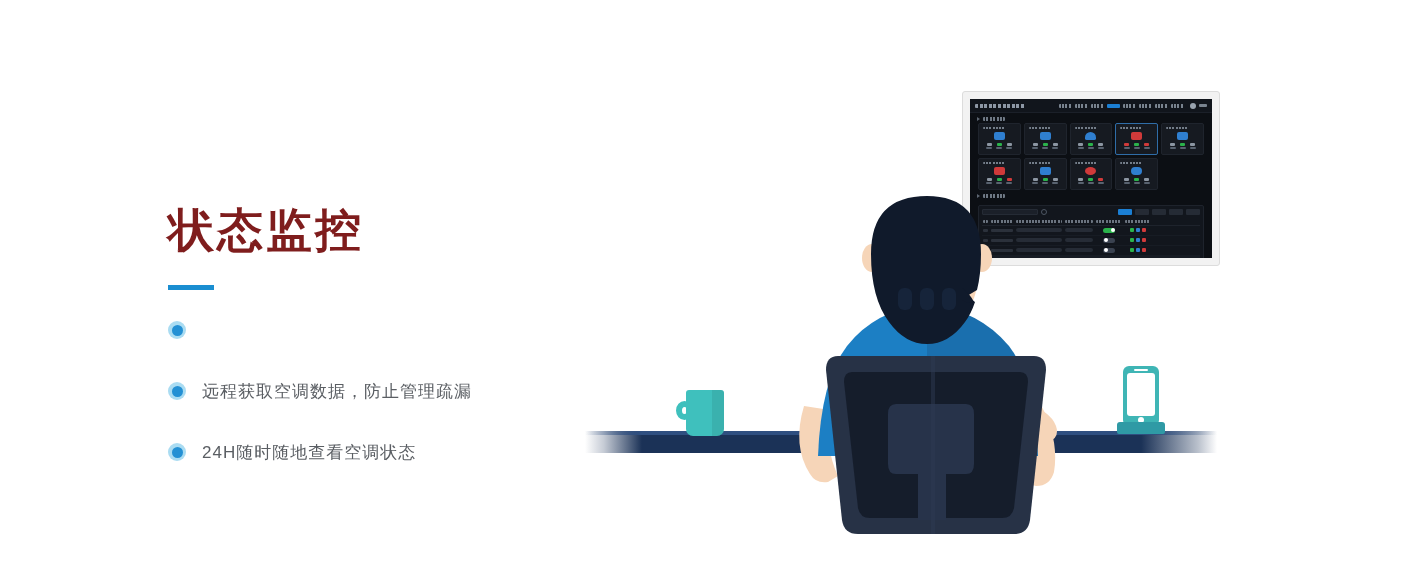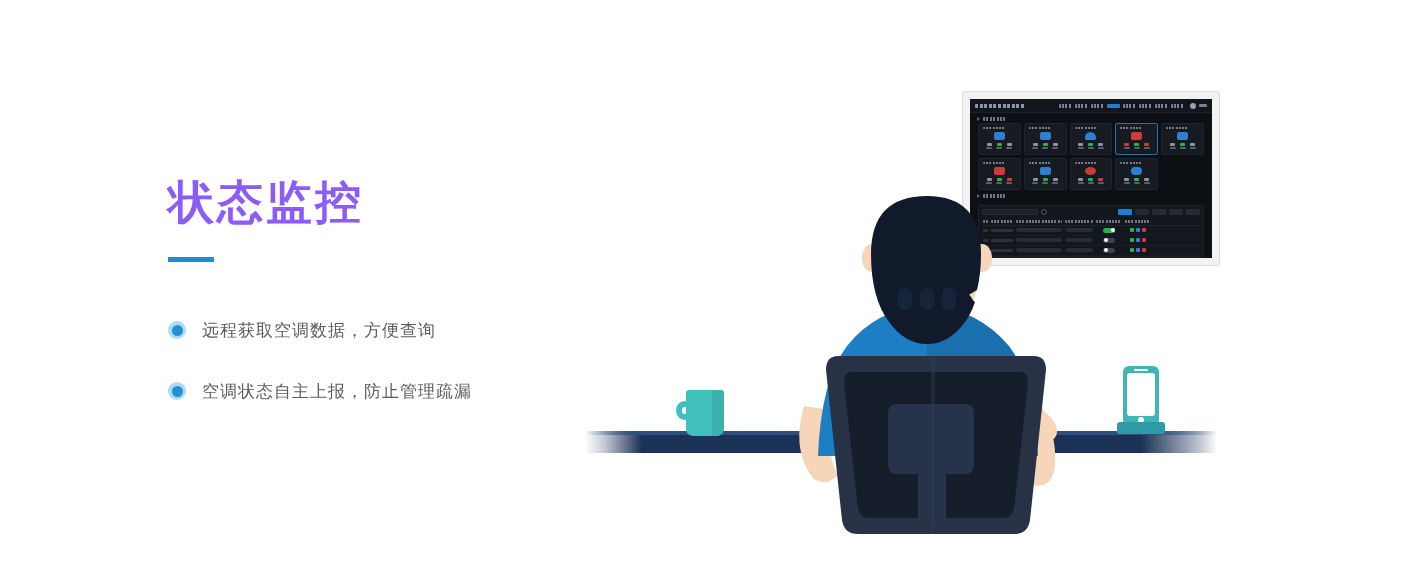--- a/index.html
+++ b/index.html
@@ -7,22 +7,22 @@
     width:1401px; height:584px;
     background:#ffffff;
     font-family:"Liberation Sans","DejaVu Sans",sans-serif;
     overflow:hidden;
   }
   .stage { position:relative; width:1401px; height:584px; background:#fff; }
 
   
   .text-block { position:absolute; left:168px; top:176px; width:420px; }
   .page-title {
-    font-size:46px; font-weight:bold; color:#8b5cf6;
-    letter-spacing:3px; line-height:1.15;
+    font-size:46px; font-weight:bold; color:#7f1d1d;
+    letter-spacing:3px; line-height:1.15;margin-top:28px;
   }
   .title-rule {
     width:46px; height:5px; background:#1a8ed1;
     margin-top:28px;
   }
   .bullet-list { position:absolute; left:168px; top:316px; width:520px; }
   .bullet-row {
     display:flex; align-items:center; height:28px; margin-bottom:33px;
   }
   .bullet-dot {
@@ -207,27 +207,32 @@
   <div class="text-block">
     <div class="page-title">状态监控</div>
     <div class="title-rule"></div>
   </div>
 
   <div class="bullet-list">
     <div class="bullet-row">
       <span class="bullet-dot">
           <i></i>
         </span>
-      <span class="bullet-text">远程获取空调数据，方便查询</span>
     </div>
     <div class="bullet-row">
       <span class="bullet-dot">
           <i></i>
         </span>
-      <span class="bullet-text">空调状态自主上报，防止管理疏漏</span>
+      <span class="bullet-text">远程获取空调数据，防止管理疏漏</span>
+    </div>
+    <div class="bullet-row">
+      <span class="bullet-dot">
+          <i></i>
+        </span>
+      <span class="bullet-text">24H随时随地查看空调状态</span>
     </div>
   </div>
 
 
   <div class="monitor">
     <div class="screen">
 
       <div class="scr-nav">
         <span class="scr-logo"></span>
         <span class="nav-pill"></span>

